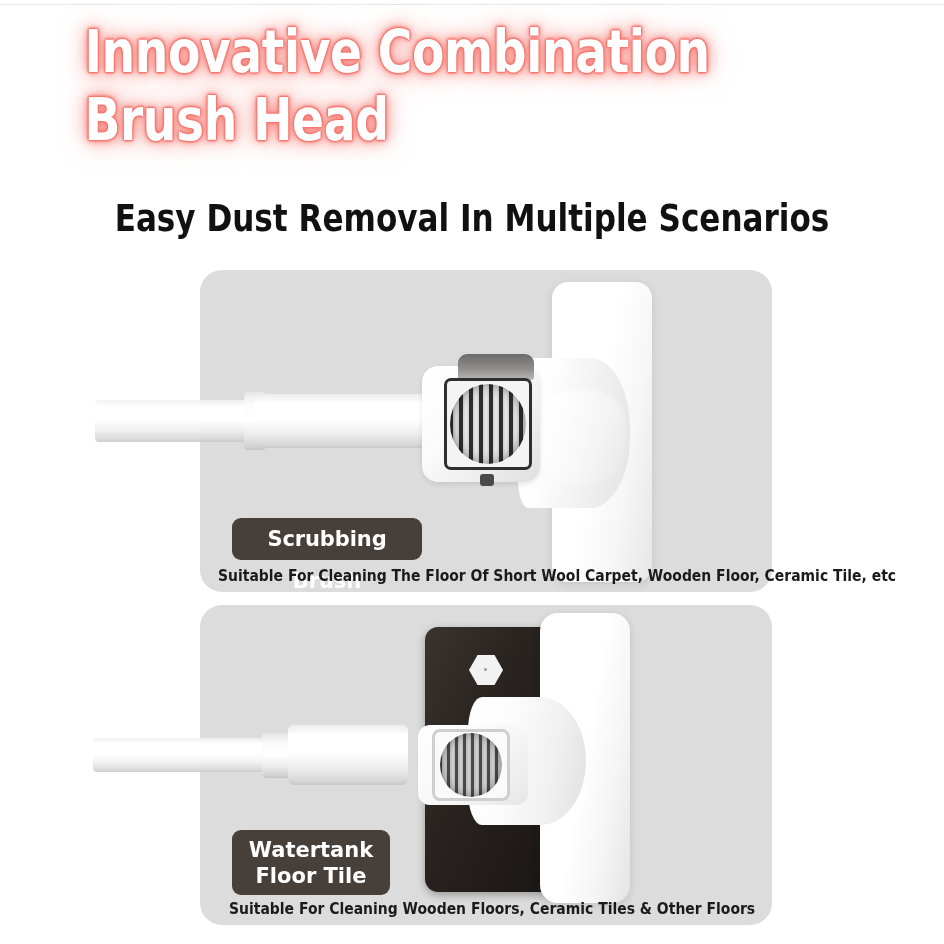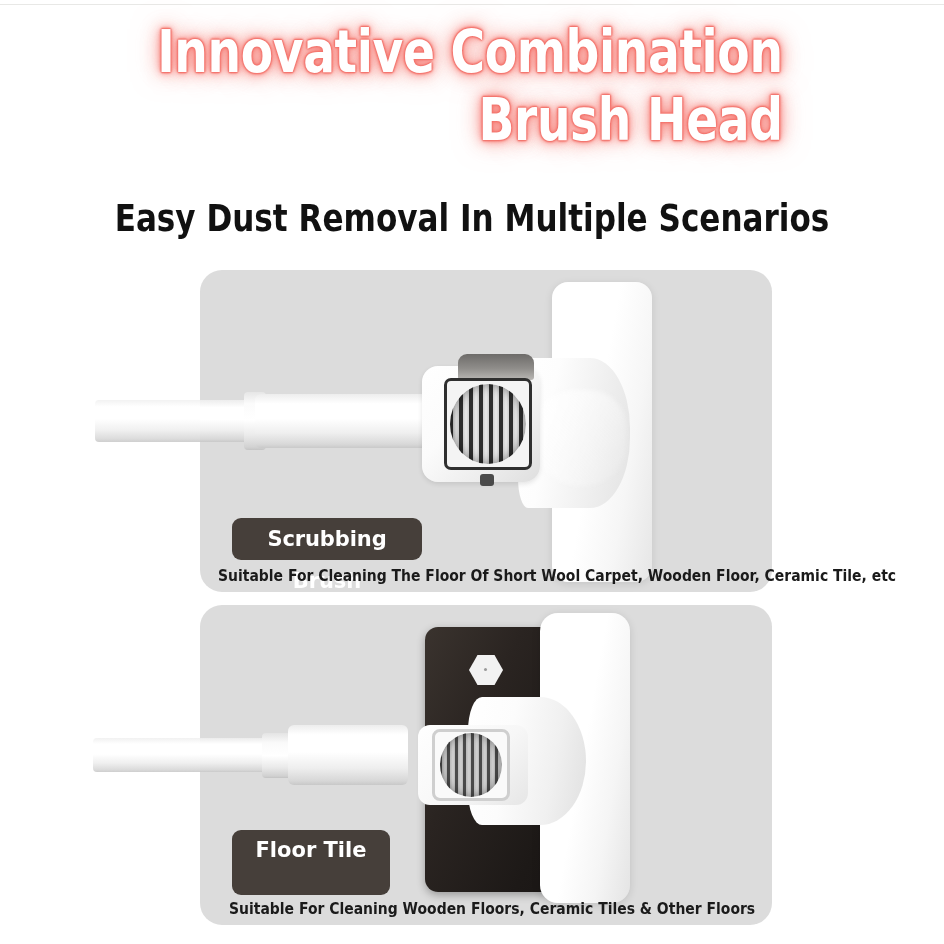--- a/index.html
+++ b/index.html
@@ -22,22 +22,21 @@
     left: 0; top: 4px;
     width: 944px; height: 1px;
     background: #e8e8e6;
   }
 
   
   .title-block {
     position: absolute;
     left: 0; top: 18px;
     width: 844px;
-    text-align: right;
-    padding-left: 23px;
+    text-align: left;
   }
   .title-line {
     display: block;
     font-family: "DejaVu Sans", sans-serif;
     font-weight: 700;
     font-size: 59px;
     line-height: 68px;
     letter-spacing: -0.5px;
     color: #ffffff;
     transform: scaleX(0.80);
@@ -401,15 +400,16 @@
     <div id="p2-plate"></div>
     <div id="p2-neck"></div>
 
     <div id="p2-housing"></div>
     <div id="p2-bezel"></div>
     <div id="p2-hose"></div>
   </div>
 </div>
 
 <div class="badge" id="badge-watertank">
+  <span>Watertank</span>
   <span>Floor Tile</span>
 </div>
 <div class="caption" id="caption-watertank">Suitable For Cleaning Wooden Floors, Ceramic Tiles &amp; Other Floors</div>
 
 </body></html>

